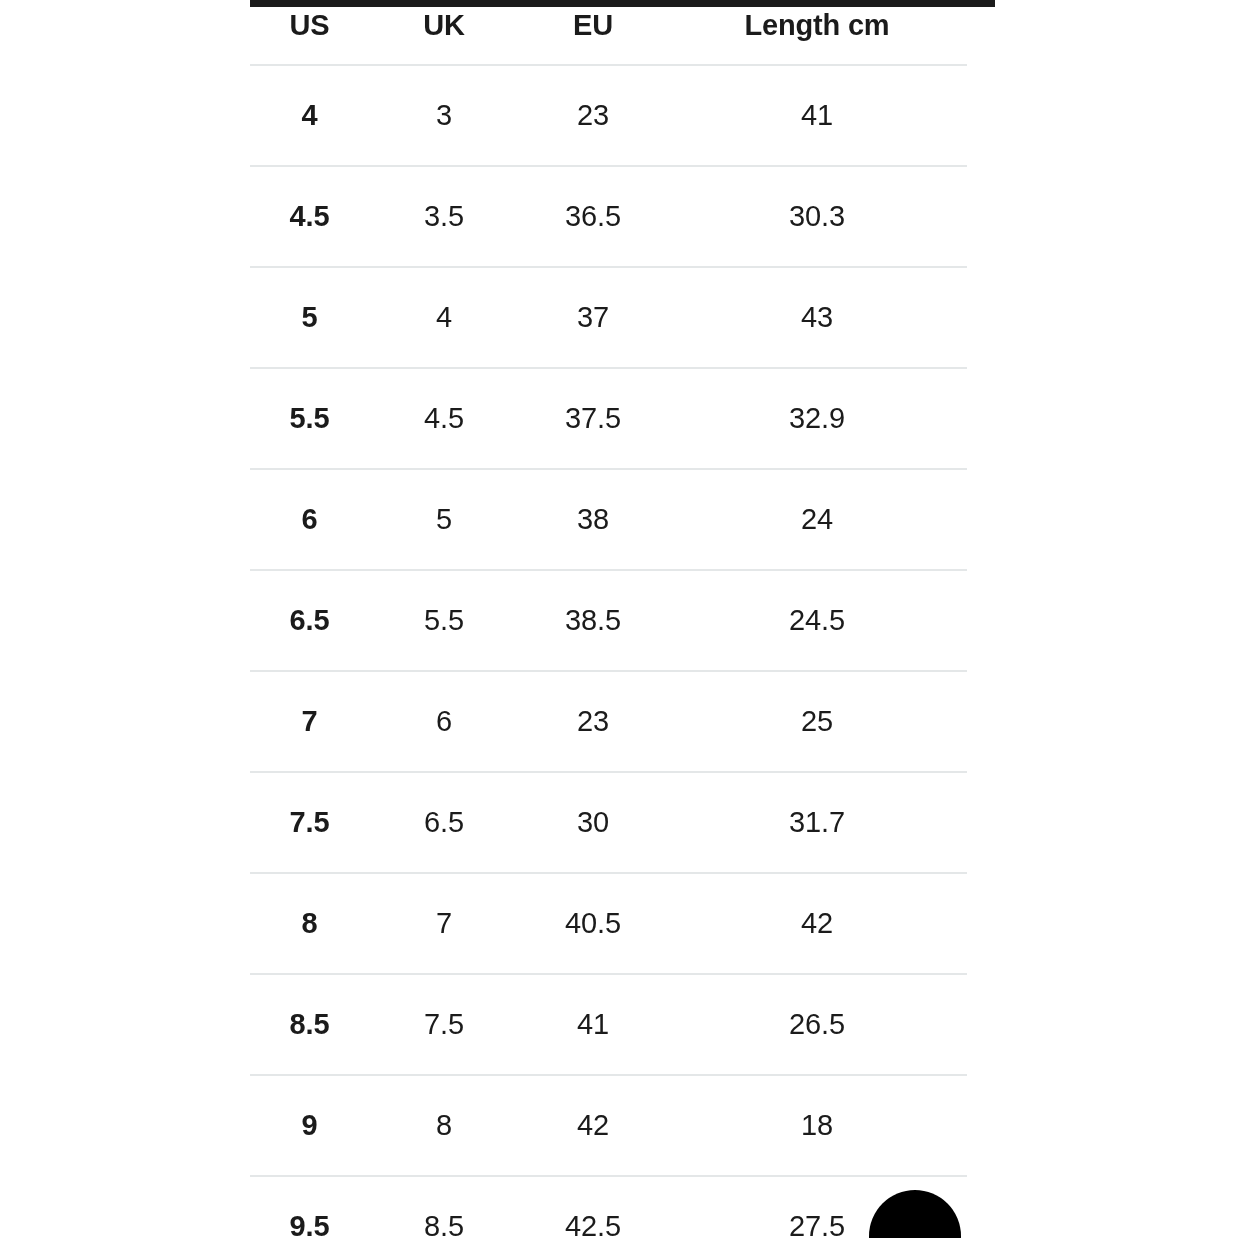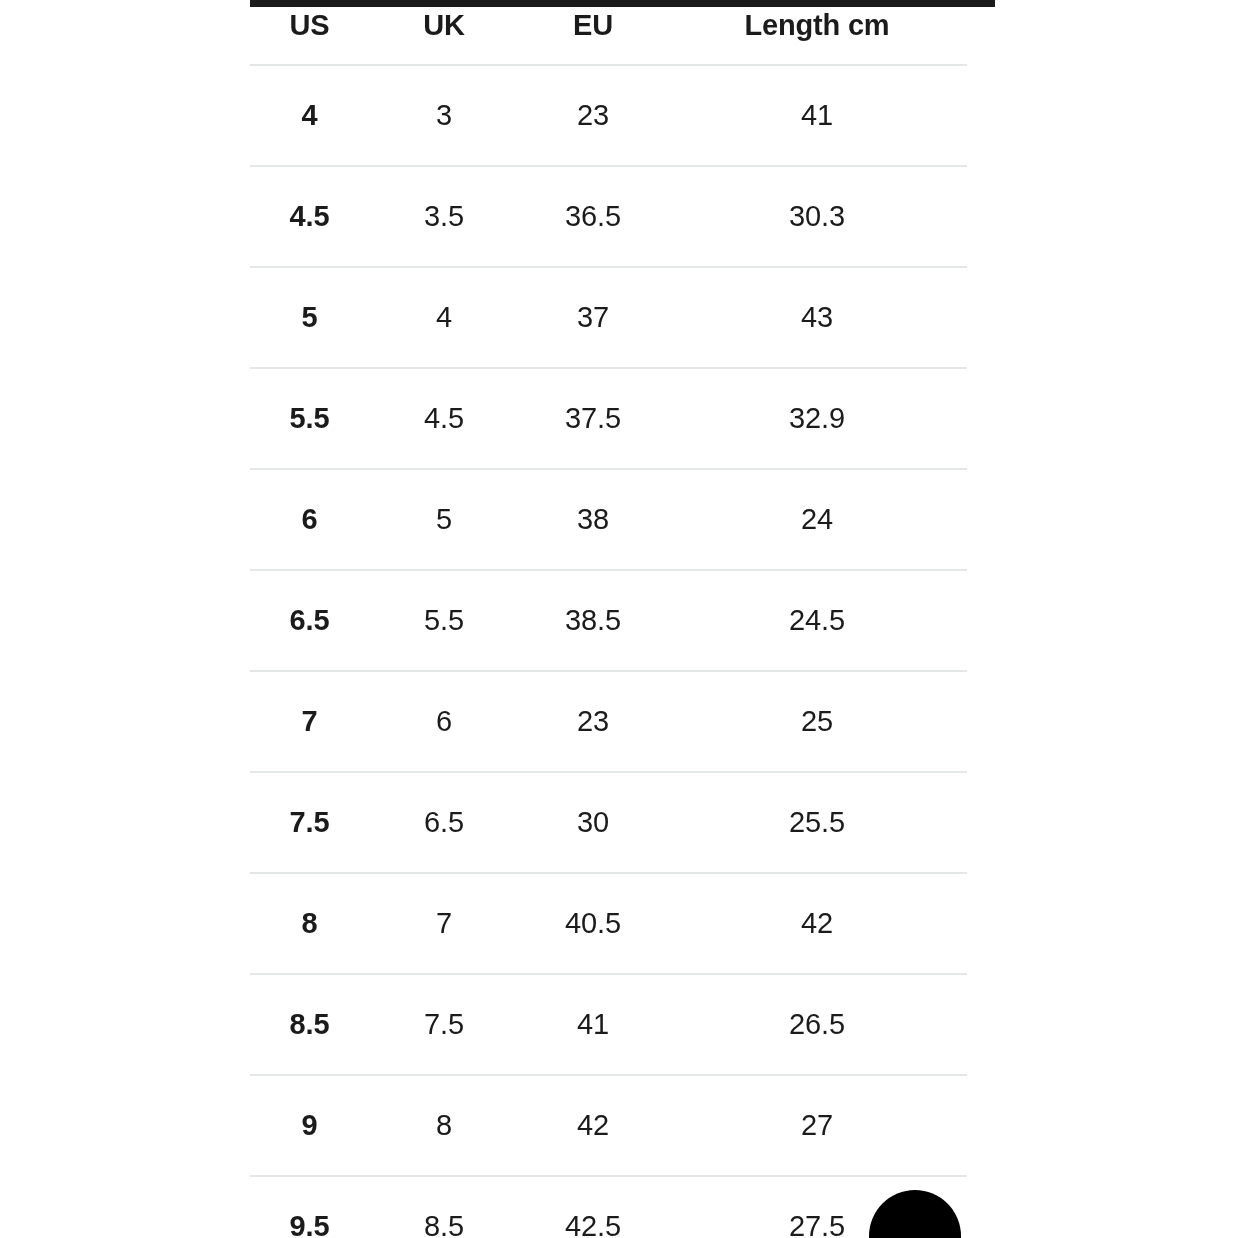--- a/index.html
+++ b/index.html
@@ -160,39 +160,39 @@
         <tr>
           <td class="us-cell">7</td>
           <td>6</td>
           <td>23</td>
           <td>25</td>
         </tr>
         <tr>
           <td class="us-cell">7.5</td>
           <td>6.5</td>
           <td>30</td>
-          <td>25.5</td>
+          <td>31.7</td>
         </tr>
         <tr>
           <td class="us-cell">8</td>
           <td>7</td>
           <td>40.5</td>
           <td>42</td>
         </tr>
         <tr>
           <td class="us-cell">8.5</td>
           <td>7.5</td>
           <td>41</td>
           <td>26.5</td>
         </tr>
         <tr>
           <td class="us-cell">9</td>
           <td>8</td>
           <td>42</td>
-          <td>27</td>
+          <td>18</td>
         </tr>
         <tr>
           <td class="us-cell">9.5</td>
           <td>8.5</td>
           <td>42.5</td>
           <td>27.5</td>
         </tr>
       </tbody>
     </table>
   </div>

